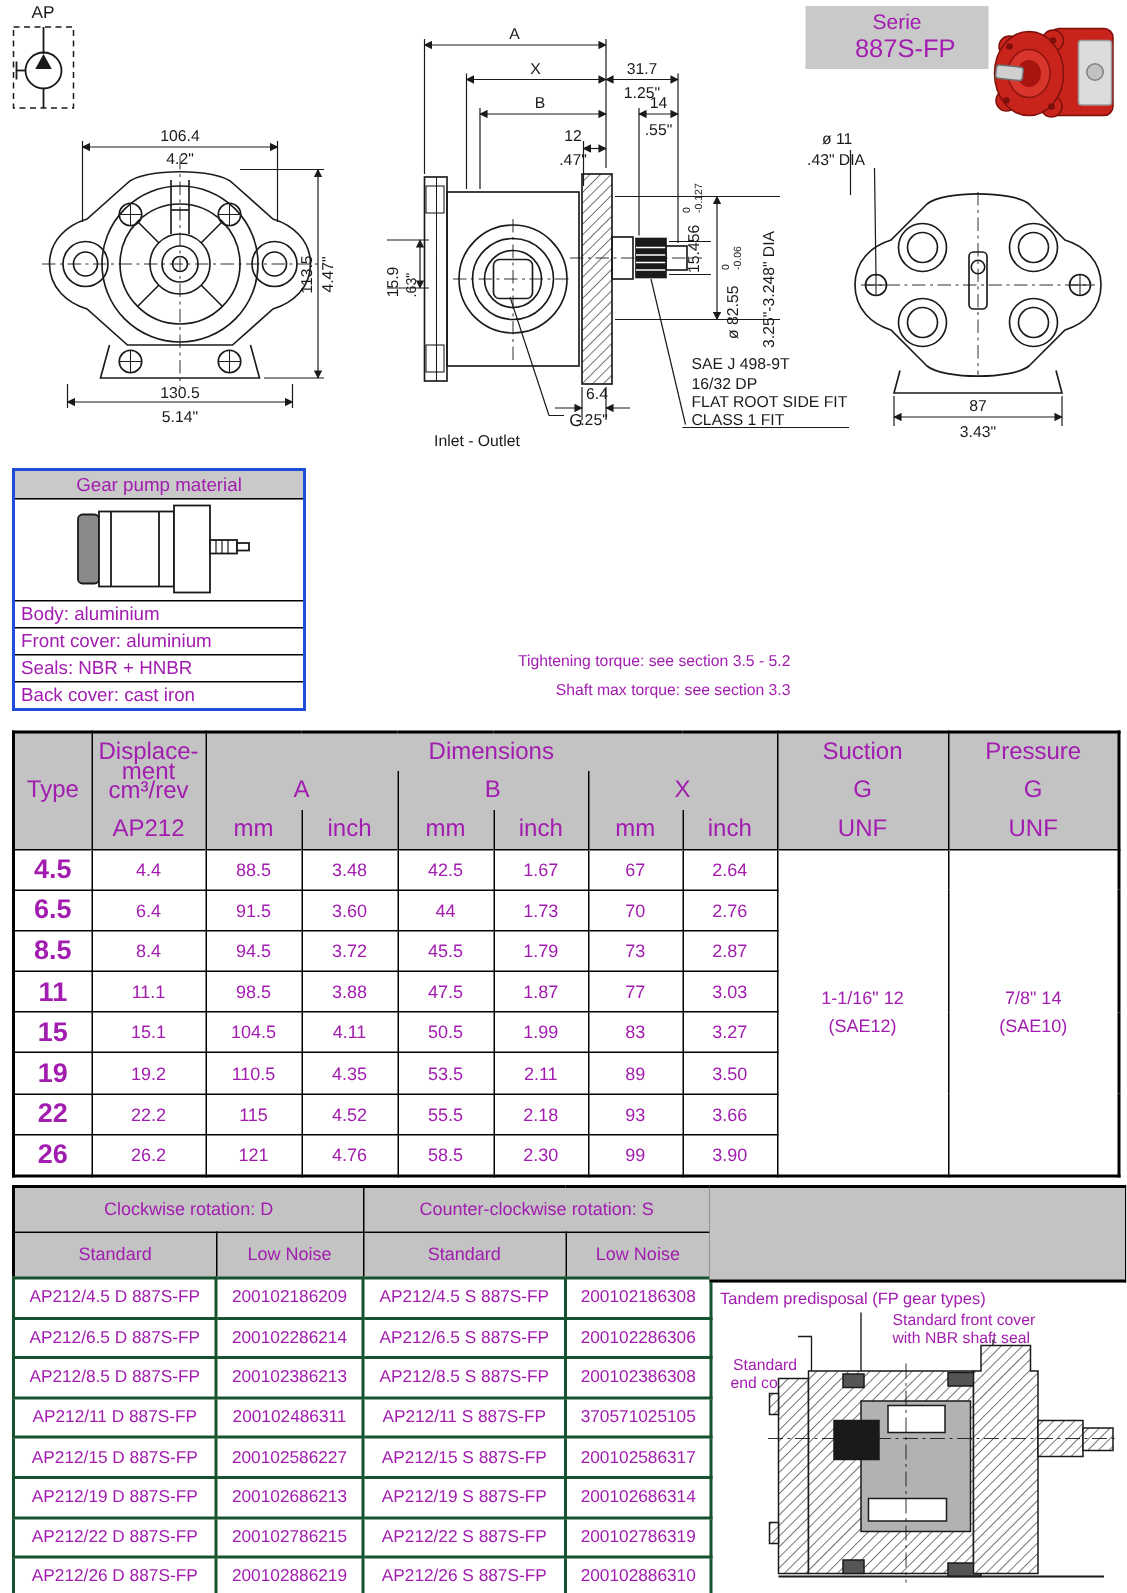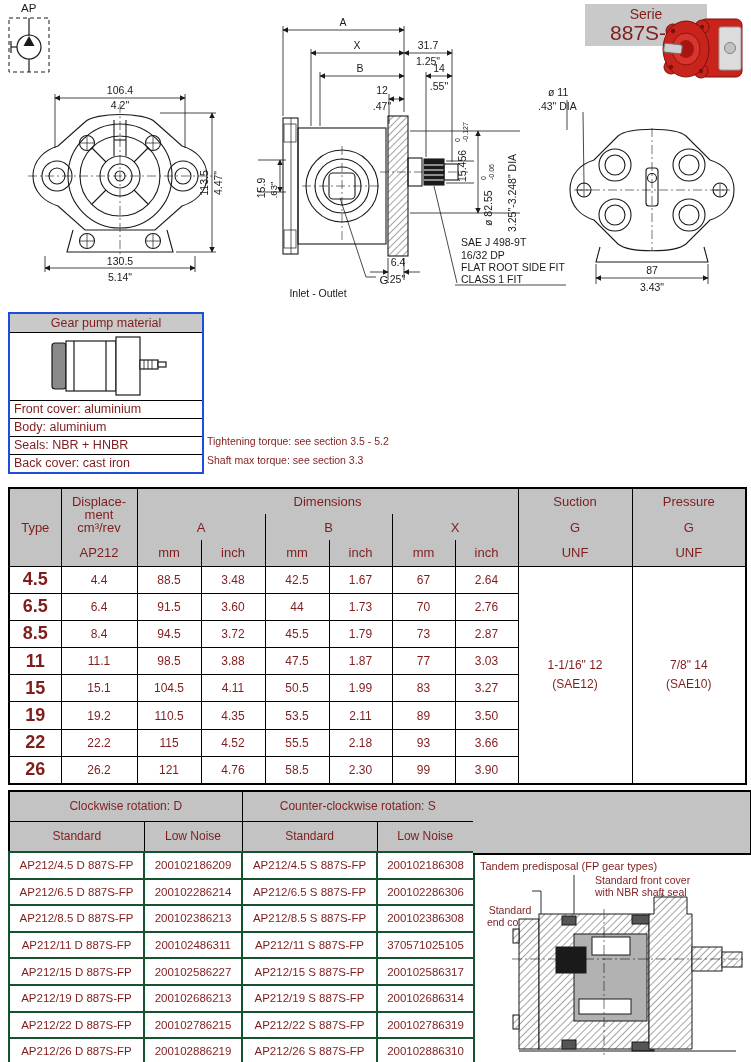--- a/index.html
+++ b/index.html
@@ -1,37 +1,37 @@
 <!DOCTYPE html>
 <html><head>
 <meta charset="utf-8">
 <style>
   html,body{margin:0;padding:0;background:#fff;}
   .page{position:relative;width:751px;height:1062px;background:#fff;overflow:hidden;
-        font-family:"Liberation Sans",sans-serif;color:#7f1d1d;}
+        font-family:"Liberation Sans",sans-serif;color:#a21caf;}
   .abs{position:absolute;}
   svg text{font-family:"Liberation Sans",sans-serif;fill:#1a1a1a;}
   
-  .serie-box{left:537px;top:4px;width:122px;height:42px;background:#c9c9c9;text-align:center;margin-left:48px;}
+  .serie-box{left:537px;top:4px;width:122px;height:42px;background:#c9c9c9;text-align:center;}
   .serie-box .l1{font-size:14px;line-height:16px;padding-top:2px;}
-  .serie-box .l2{font-size:21px;line-height:22px;padding-left:11px;}
+  .serie-box .l2{font-size:17px;line-height:22px;padding-left:11px;}
   
   .material-box{left:8px;top:312px;width:192px;border:2px solid #1d4ed8;background:#fff;}
   .material-box .mb-title{background:#c9c9c9;border-bottom:1px solid #000;text-align:center;
       font-size:12.5px;height:18px;line-height:18px;}
   .material-box .mb-draw{height:67px;border-bottom:1px solid #000;}
   .material-box .mb-row{height:17px;line-height:17px;font-size:12.5px;padding-left:4px;
       border-bottom:1px solid #000;}
   .material-box .mb-row:last-child{border-bottom:none;}
-  .notes{left:207px;top:432px;width:320px;font-size:10.5px;line-height:19px;}
+  .notes{left:207px;top:432px;width:320px;font-size:10.5px;line-height:19px;text-align:right;}
   
   .dims-table{left:8px;top:487px;}
   table{border-collapse:collapse;table-layout:fixed;}
   .dtab{width:737px;border:2px solid #000;}
-  .dtab th{background:#c3c3c3;font-weight:normal;font-size:13px;border:0;
+  .dtab th{background:#c3c3c3;font-weight:normal;font-size:16px;border:0;
       border-left:1px solid #000;padding:0;vertical-align:middle;text-align:center;}
   .dtab th.no-bl{border-left:none;}
   .dtab th.pre{white-space:pre-line;line-height:13px;}
   .dtab thead tr{height:26px;}
   .dtab td{border:1px solid #000;text-align:center;font-size:12px;height:26.2px;padding:0;}
   .dtab td.type-col{font-weight:bold;font-size:18px;}
   .dtab td.merged-col{white-space:pre-line;line-height:19px;font-size:12px;}
   
   .part-table{left:8px;top:790px;}
   .ptab{width:465px;border:2px solid #000;}
@@ -304,22 +304,22 @@
             <line x1="74" y1="8" x2="74" y2="58"></line>
           <rect x="84" y="4" width="24" height="58" fill="#fff"></rect>
           <rect x="108" y="27" width="18" height="9" fill="#fff"></rect>
           <line x1="112" y1="27" x2="112" y2="36" stroke-width="0.8"></line>
           <line x1="116" y1="27" x2="116" y2="36" stroke-width="0.8"></line>
           <line x1="120" y1="27" x2="120" y2="36" stroke-width="0.8"></line>
           <rect x="126" y="29" width="8" height="5" fill="#fff"></rect>
         </g>
       </svg>
     </div>
+    <div class="mb-row">Body: aluminium</div>
     <div class="mb-row">Front cover: aluminium</div>
-    <div class="mb-row">Body: aluminium</div>
     <div class="mb-row">Seals: NBR + HNBR</div>
     <div class="mb-row">Back cover: cast iron</div>
   </div>
 
   <div class="abs notes">
     <div>Tightening torque: see section 3.5 - 5.2</div>
     <div>Shaft max torque: see section 3.3</div>
   </div>
 
   <table class="abs dims-table dtab">

